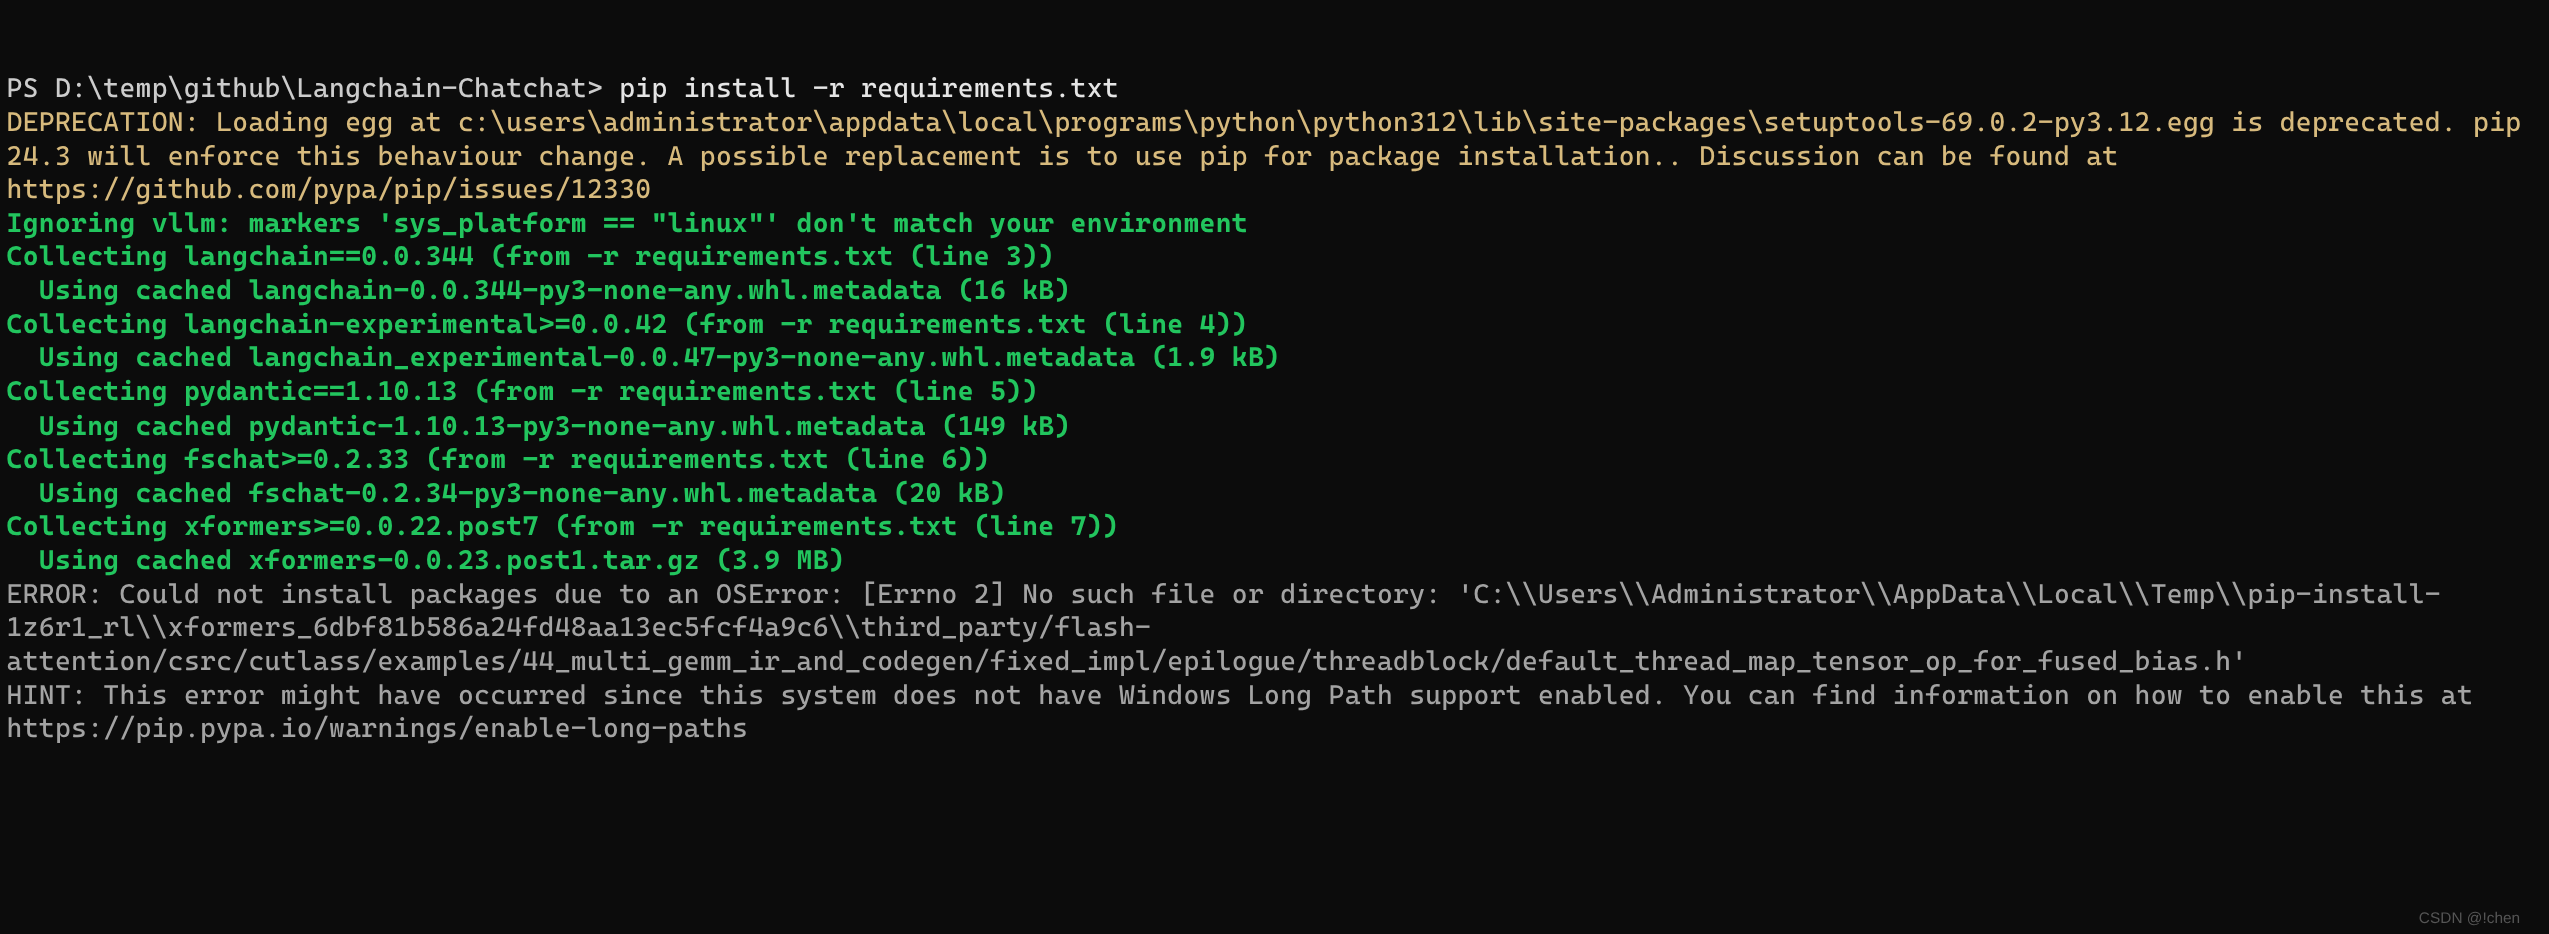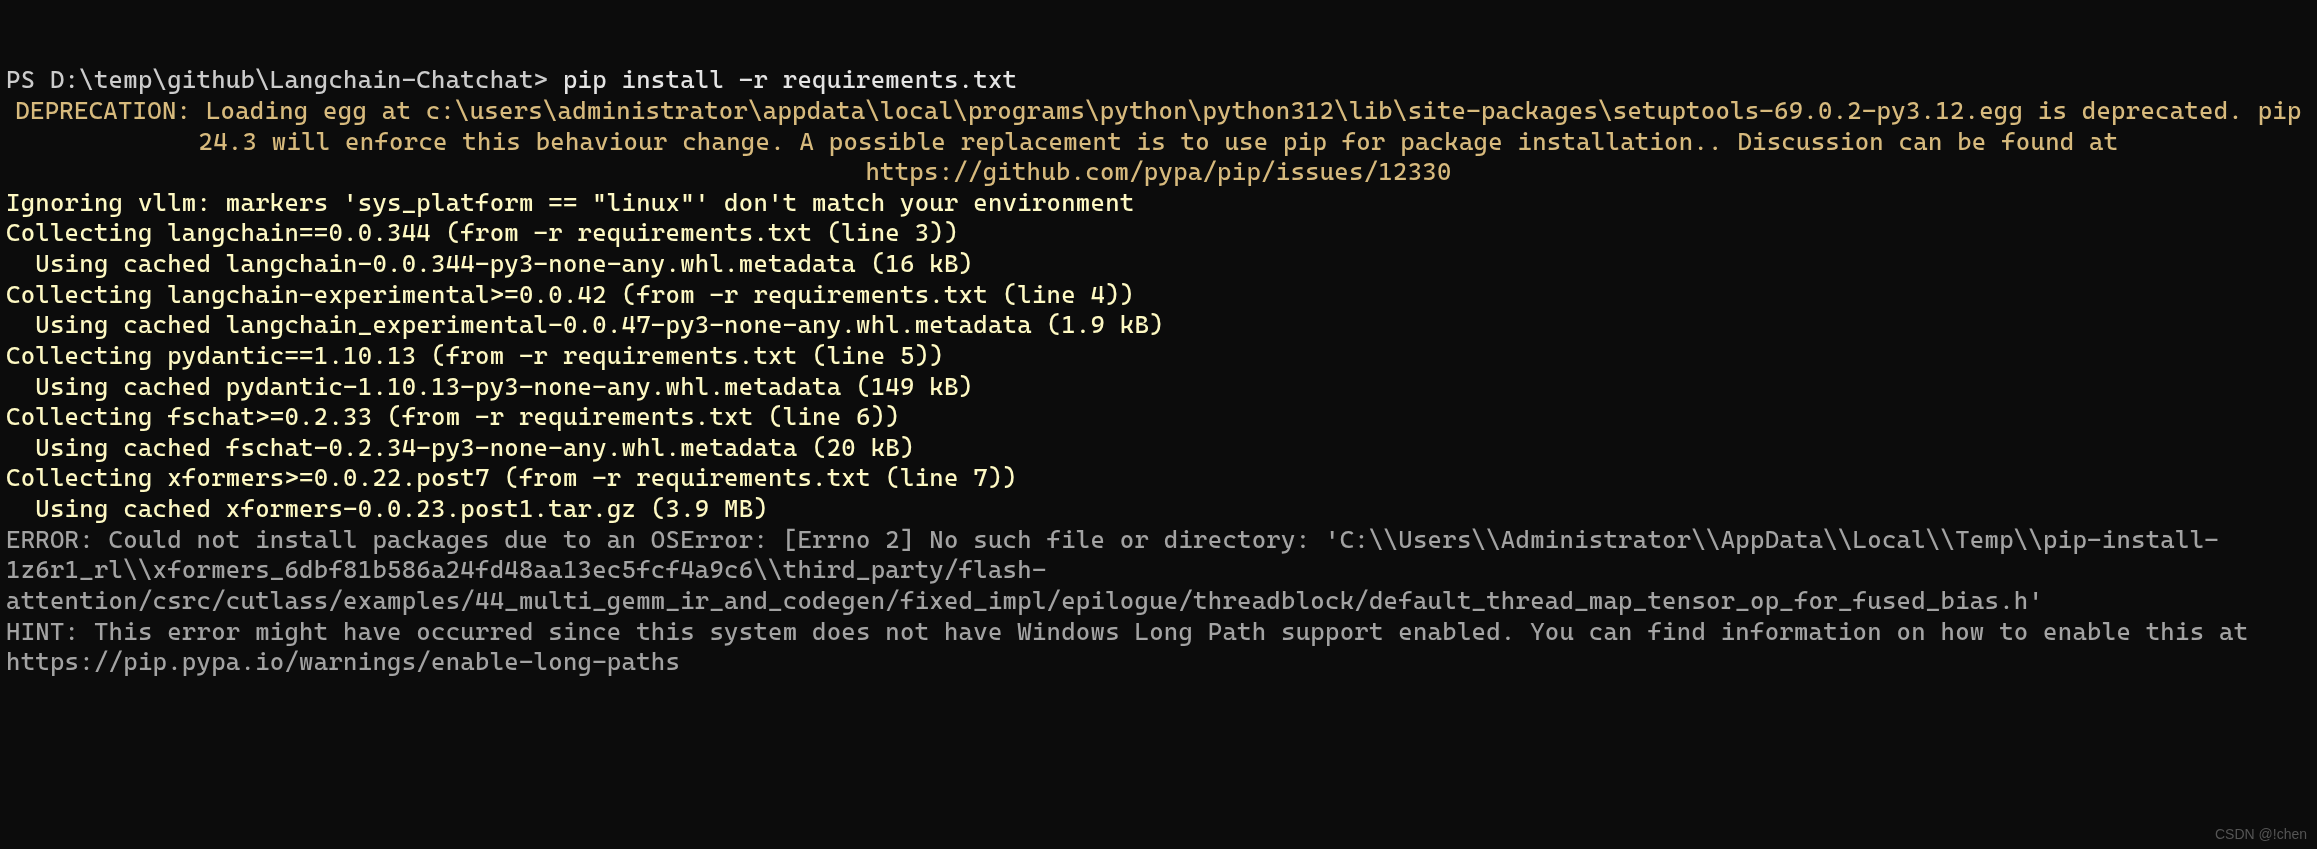--- a/index.html
+++ b/index.html
@@ -14,26 +14,26 @@
     overflow: hidden;
   }
   .terminal {
     padding: 4px 6px 6px 6px;
     white-space: pre-wrap;
     word-wrap: break-word;
     letter-spacing: 0.3px;
   }
   .prompt-prefix { color: #cccccc; }
   .command      { color: #e5e5e5; }
-  .warn         { color: #d7ba7d; text-align: center; }   
-  .info         { color: #fef9c3; }   
+  .warn         { color: #d7ba7d; }   
+  .info         { color: #22c55e; font-weight: bold; }   
   .err          { color: #a3a3a3; }   
   .watermark {
     position: absolute;
-    right: 10px;
+    right: 26px;
     bottom: 6px;
     font-size: 14px;
     color: #555555;
     font-family: sans-serif;
     letter-spacing: 0;
   }
   [data-bind] { white-space: pre-wrap; }
   .line { display: block; }
 </style>
 </head>

